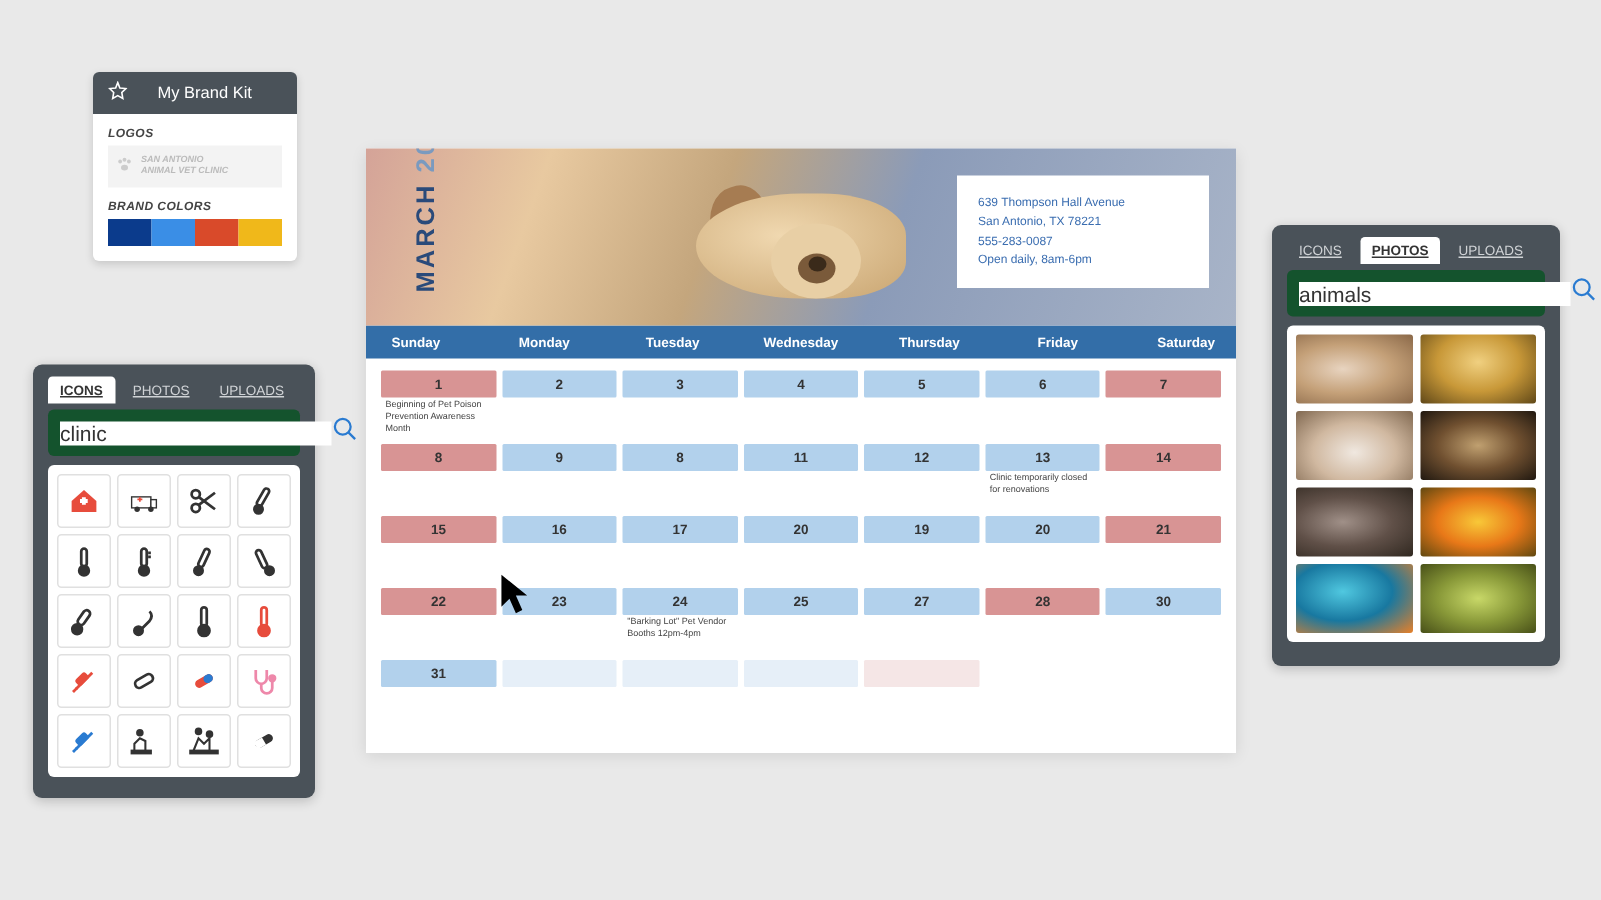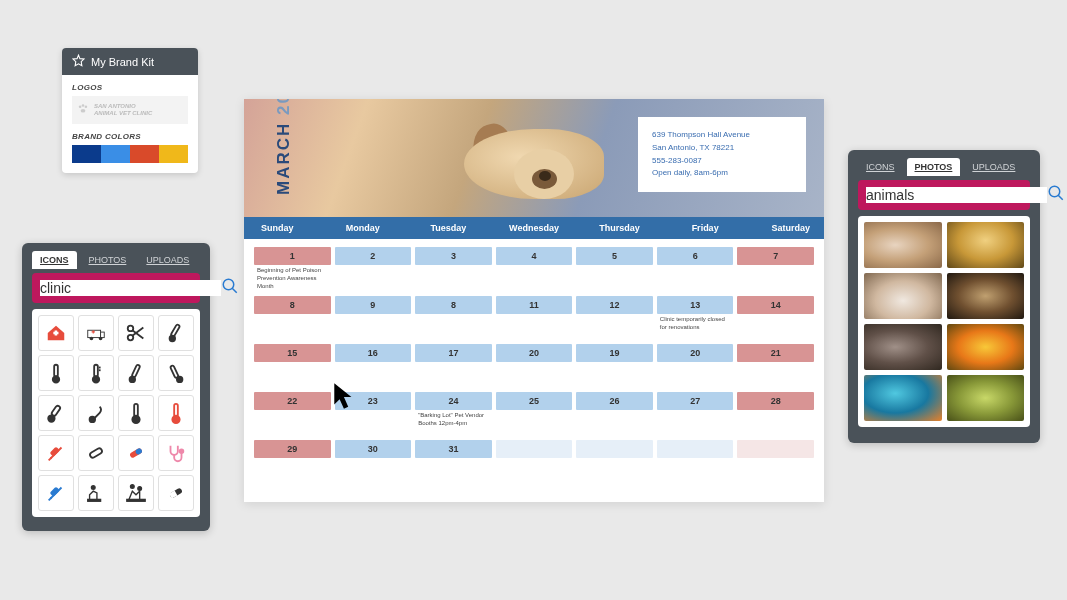--- a/index.html
+++ b/index.html
@@ -1,34 +1,34 @@
 <!DOCTYPE html>
 <html><head>
 <meta charset="utf-8">
 <style>
 * { box-sizing: border-box; margin: 0; padding: 0; }
 body { font-family: -apple-system, BlinkMacSystemFont, "Segoe UI", Arial, sans-serif; background: #e9e9e9; width: 1067px; height: 600px; overflow: hidden; position: relative; }
 
 
 .brand-kit { position: absolute; left: 62px; top: 48px; width: 136px; background: #fff; border-radius: 4px; box-shadow: 0 2px 6px rgba(0,0,0,0.15); }
-.brand-kit-header { background: #4a5259; color: #fff; padding: 6px 10px; display: flex; align-items: center; gap: 6px; font-size: 11px; border-radius: 4px 4px 0 0; }
+.brand-kit-header { background: #4a5259; color: #fff; padding: 6px 10px; display: flex; align-items: center; gap: 20px; font-size: 11px; border-radius: 4px 4px 0 0; }
 .brand-kit-body { padding: 8px 10px 10px 10px; font-style: italic; }
 .section-label { font-size: 8px; font-weight: 600; color: #444; letter-spacing: 0.3px; margin-bottom: 4px; }
 .logo-box { background: #f3f3f3; height: 28px; display: flex; align-items: center; padding: 0 4px; gap: 4px; margin-bottom: 8px; }
 .logo-paw { color: #ccc; font-size: 14px; }
 .logo-text { font-size: 6px; line-height: 1.1; color: #bbb; font-weight: 600; }
 .color-swatches { display: flex; height: 18px; }
 .swatch { flex: 1; }
 
 
 .icons-panel { position: absolute; left: 22px; top: 243px; width: 188px; background: #4a5259; border-radius: 6px; padding: 6px; box-shadow: 0 2px 8px rgba(0,0,0,0.2); }
 .tabs { display: flex; gap: 4px; padding: 2px 4px 4px 4px; }
 .tab { font-size: 9px; color: #d0d3d6; padding: 4px 8px; cursor: pointer; border-radius: 3px 3px 0 0; text-decoration: underline; }
 .tab.active { background: #fff; color: #333; font-weight: 600; }
-.search-bar { background: #be185d; border-radius: 4px; display: flex; align-items: center; padding: 4px 8px; margin: 0 4px 6px 4px; }
+.search-bar { background: #14532d; border-radius: 4px; display: flex; align-items: center; padding: 4px 8px; margin: 0 4px 6px 4px; }
 .search-input { border: none; outline: none; flex: 1; font-size: 14px; color: #333; }
 .search-icon { color: #2a7bd1; }
 .icon-grid { background: #fff; margin: 0 4px 8px 4px; border-radius: 4px; display: grid; grid-template-columns: repeat(4, 1fr); gap: 4px; padding: 6px; }
 .icon-cell { width: 36px; height: 36px; border: 1px solid #e0e0e0; border-radius: 3px; display: flex; align-items: center; justify-content: center; font-size: 18px; cursor: pointer; background: #fff; }
 .icon-cell svg { width: 22px; height: 22px; }
 
 
 .calendar { position: absolute; left: 244px; top: 99px; width: 580px; background: #fff; box-shadow: 0 2px 10px rgba(0,0,0,0.1); }
 .cal-header-img { height: 118px; position: relative; background: linear-gradient(110deg, #d4a398 0%, #e8c9a0 20%, #c4a67d 40%, #8b9bb8 60%, #a8b4c8 100%); overflow: hidden; }
 .puppy { position: absolute; left: 200px; top: 10px; width: 180px; height: 100px; }
@@ -360,30 +360,24 @@
         <div class="cal-date blue">23</div>
       </div>
       <div class="cal-cell">
         <div class="cal-date blue">24</div>
         <div class="cal-event">"Barking Lot" Pet Vendor Booths 12pm-4pm</div>
       </div>
       <div class="cal-cell">
         <div class="cal-date blue">25</div>
       </div>
       <div class="cal-cell">
-        <div class="cal-date blue">26</div>
-      </div>
-      <div class="cal-cell">
         <div class="cal-date blue">27</div>
       </div>
       <div class="cal-cell">
         <div class="cal-date red">28</div>
-      </div>
-      <div class="cal-cell">
-        <div class="cal-date red">29</div>
       </div>
       <div class="cal-cell">
         <div class="cal-date blue">30</div>
       </div>
       <div class="cal-cell">
         <div class="cal-date blue">31</div>
       </div>
       <div class="cal-cell">
         <div class="cal-date faded-blue">&nbsp;</div>
       </div>

